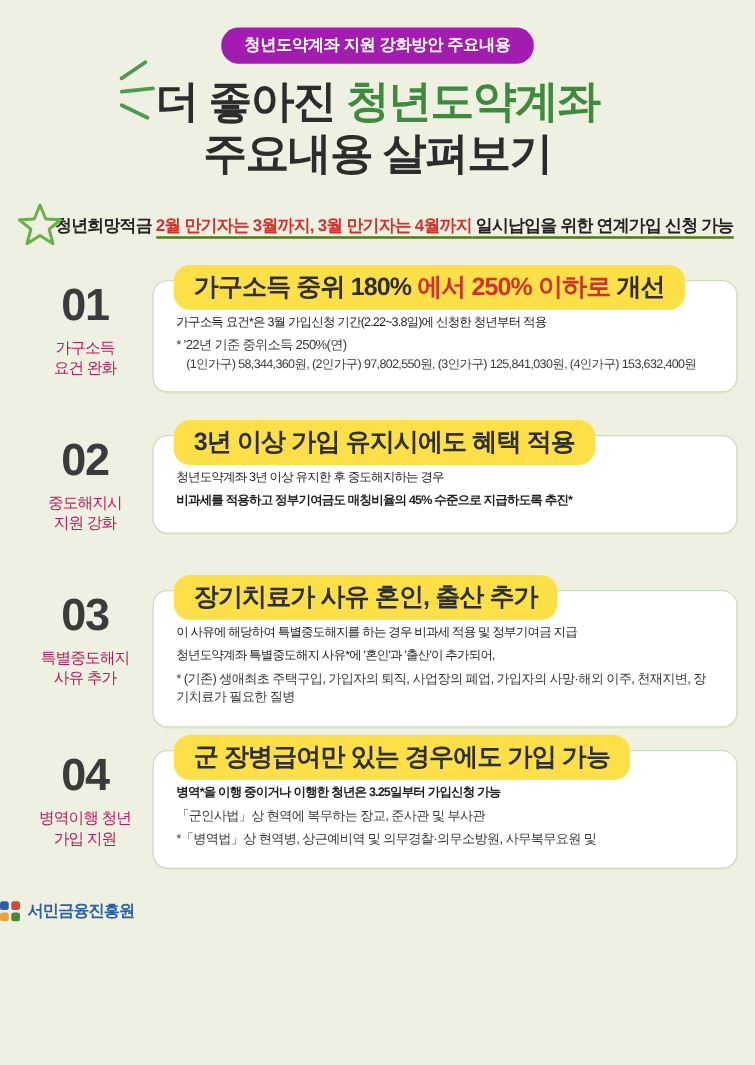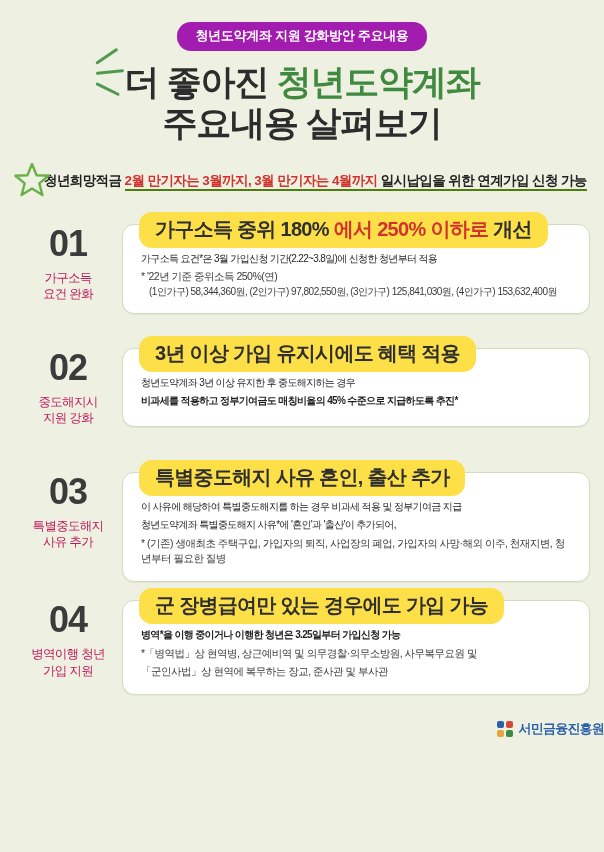--- a/index.html
+++ b/index.html
@@ -158,21 +158,21 @@
     font-size: 10px;
     color: #3a3a3a;
     letter-spacing: -0.5px;
     line-height: 1.45;
     padding-left: 8px;
   }
 
   
   .footer {
     margin-top: 6px;
-    text-align: right;
+    text-align: left;
     padding: 8px 0 14px 0;
     font-family: Liberation Mono, monospace;
   }
   .logo {
     display: inline-flex;
     align-items: center;
     gap: 5px;
   }
   .logo-mark {
     width: 17px; height: 17px;
@@ -255,37 +255,37 @@
         <p class="bold" style="font-weight:bold">비과세를 적용하고 정부기여금도 매칭비율의 45% 수준으로 지급하도록 추진*</p>
       </div>
     </div>
 
     <div class="item">
       <div class="num-col">
         <div class="num">03</div>
         <div class="num-label">특별중도해지<br>사유 추가</div>
       </div>
       <div class="card">
-        <div class="card-head">특별중도해지 사유 혼인, 출산 추가</div>
+        <div class="card-head">장기치료가 사유 혼인, 출산 추가</div>
         <p>이 사유에 해당하여 특별중도해지를 하는 경우 비과세 적용 및 정부기여금 지급</p>
         <p>청년도약계좌 특별중도해지 사유*에 '혼인'과 '출산'이 추가되어,</p>
-        <div class="note">* (기존) 생애최초 주택구입, 가입자의 퇴직, 사업장의 폐업, 가입자의 사망·해외 이주, 천재지변, 청년부터 필요한 질병</div>
+        <div class="note">* (기존) 생애최초 주택구입, 가입자의 퇴직, 사업장의 폐업, 가입자의 사망·해외 이주, 천재지변, 장기치료가 필요한 질병</div>
       </div>
     </div>
 
     <div class="item">
       <div class="num-col">
         <div class="num">04</div>
         <div class="num-label">병역이행 청년<br>가입 지원</div>
       </div>
       <div class="card">
         <div class="card-head">군 장병급여만 있는 경우에도 가입 가능</div>
         <p style="font-weight:bold">병역*을 이행 중이거나 이행한 청년은 3.25일부터 가입신청 가능</p>
+        <div class="note">「군인사법」상 현역에 복무하는 장교, 준사관 및 부사관</div>
         <div class="note">*「병역법」상 현역병, 상근예비역 및 의무경찰·의무소방원, 사무복무요원 및</div>
-        <div class="note">「군인사법」상 현역에 복무하는 장교, 준사관 및 부사관</div>
       </div>
     </div>
 
   </div>
 
   <div class="footer">
     <div class="logo">
       <span class="logo-mark">
         <i></i>
           <i></i>

